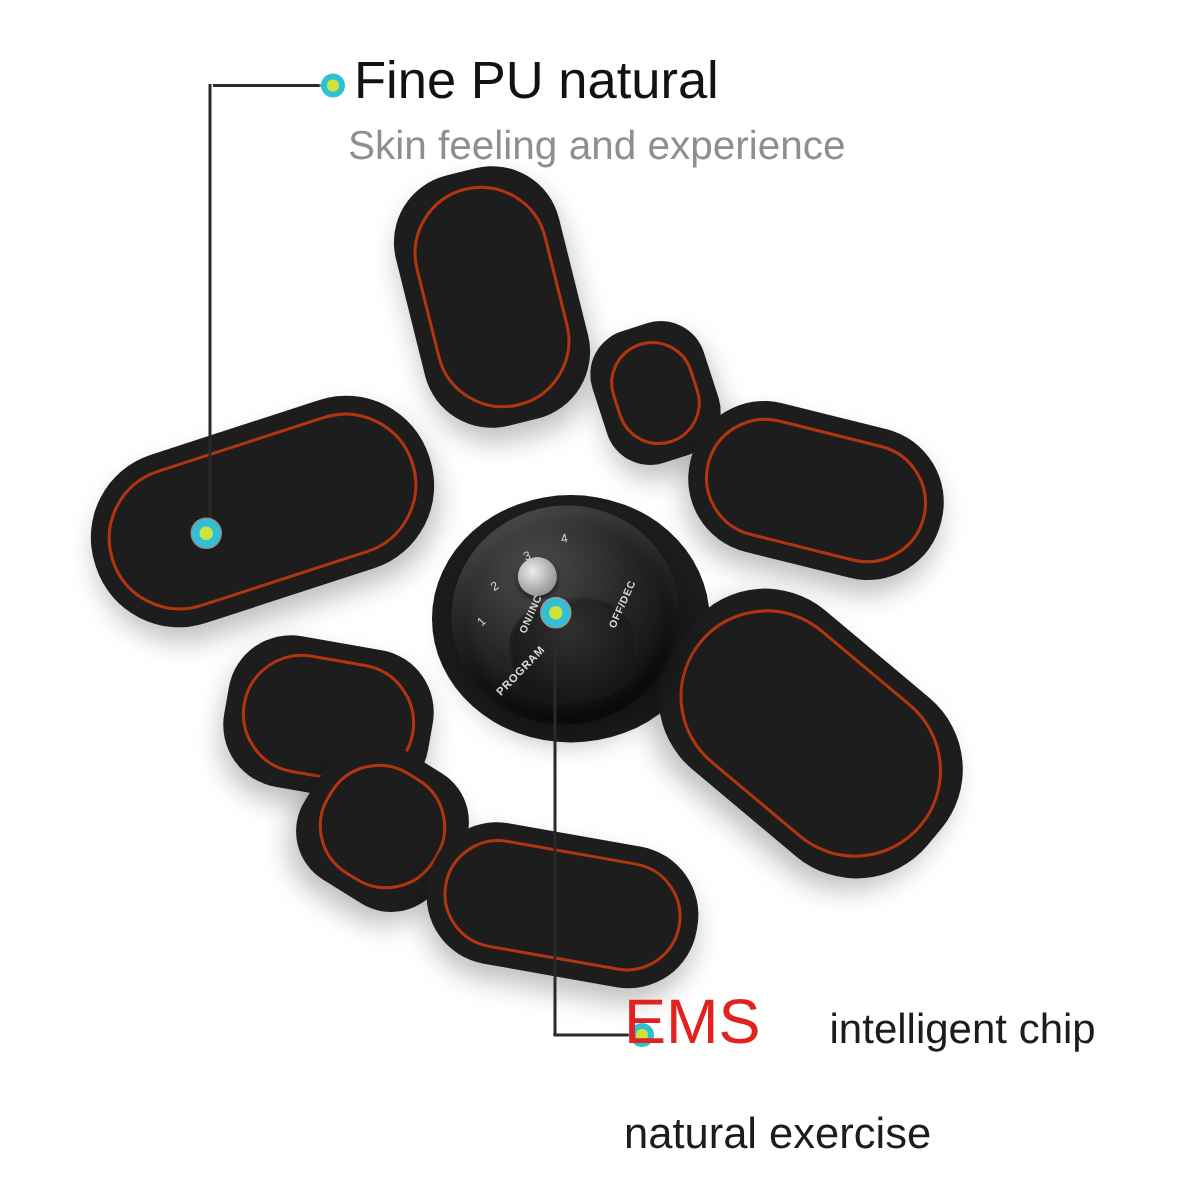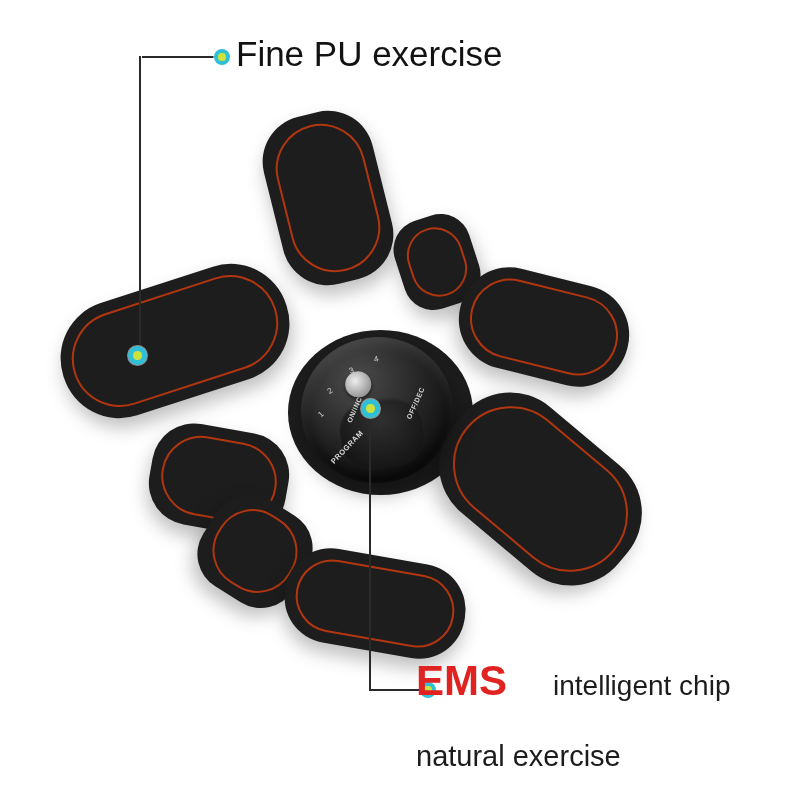--- a/index.html
+++ b/index.html
@@ -88,21 +88,21 @@
   
   .t-title{
     position:absolute;left:236px;top:34px;font-size:35px;color:var(--title-dark);z-index:7;
   }
   .t-sub{
     position:absolute;left:232px;top:82px;font-size:27px;color:var(--subtitle-gray);z-index:7;
   }
   .b-row{
     position:absolute;left:416px;top:660px;display:flex;align-items:baseline;gap:14px;z-index:7;
   }
-  .b-ems{font-size:42px;font-weight:bold;color:var(--ems-red);line-height:1;}
+  .b-ems{font-size:42px;font-weight:normal;color:var(--ems-red);line-height:1;}
   .b-chip{font-size:28px;color:var(--body-text);margin-left:32px;}
   .b-line2{position:absolute;left:416px;top:706px;font-size:29px;color:var(--body-text);z-index:7;}
   .b-line3{position:absolute;left:416px;top:740px;font-size:29px;color:var(--body-text);z-index:7;}
 </style>
 </head>
 <body>
 
 <div class="canvas">
 
   <div>
@@ -140,21 +140,22 @@
   <div class="marker m-chip">
       <div class="core"></div>
     </div>
   <div class="marker m-top-bullet">
       <div class="core"></div>
     </div>
   <div class="marker m-bottom-bullet">
       <div class="core"></div>
     </div>
 
-  <div class="t-title">Fine PU exercise</div>
+  <div class="t-title">Fine PU natural</div>
+  <div class="t-sub">Skin feeling and experience</div>
 
   <div class="b-row">
     <span class="b-ems">EMS</span>
     <span class="b-chip">intelligent chip</span>
   </div>
   <div class="b-line3">natural exercise</div>
 
 </div>
 
 </body></html>

